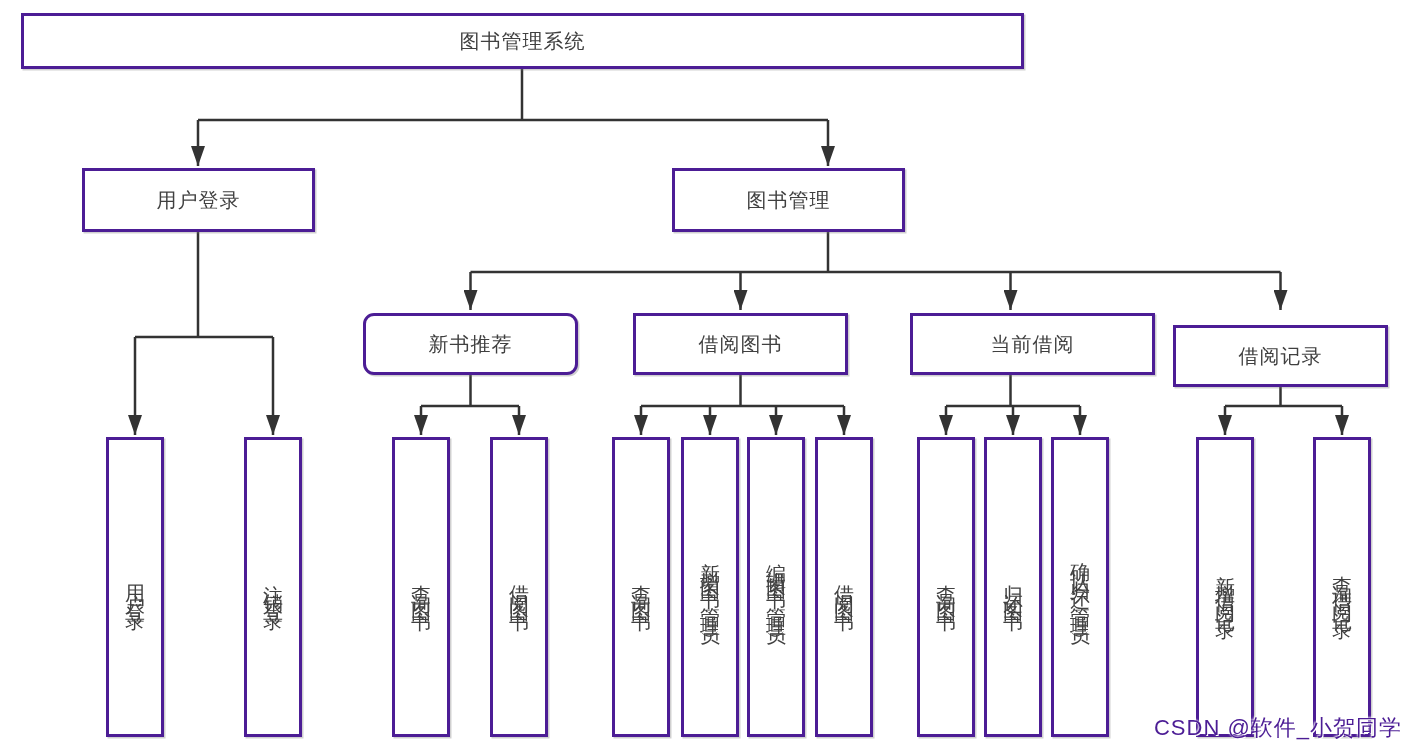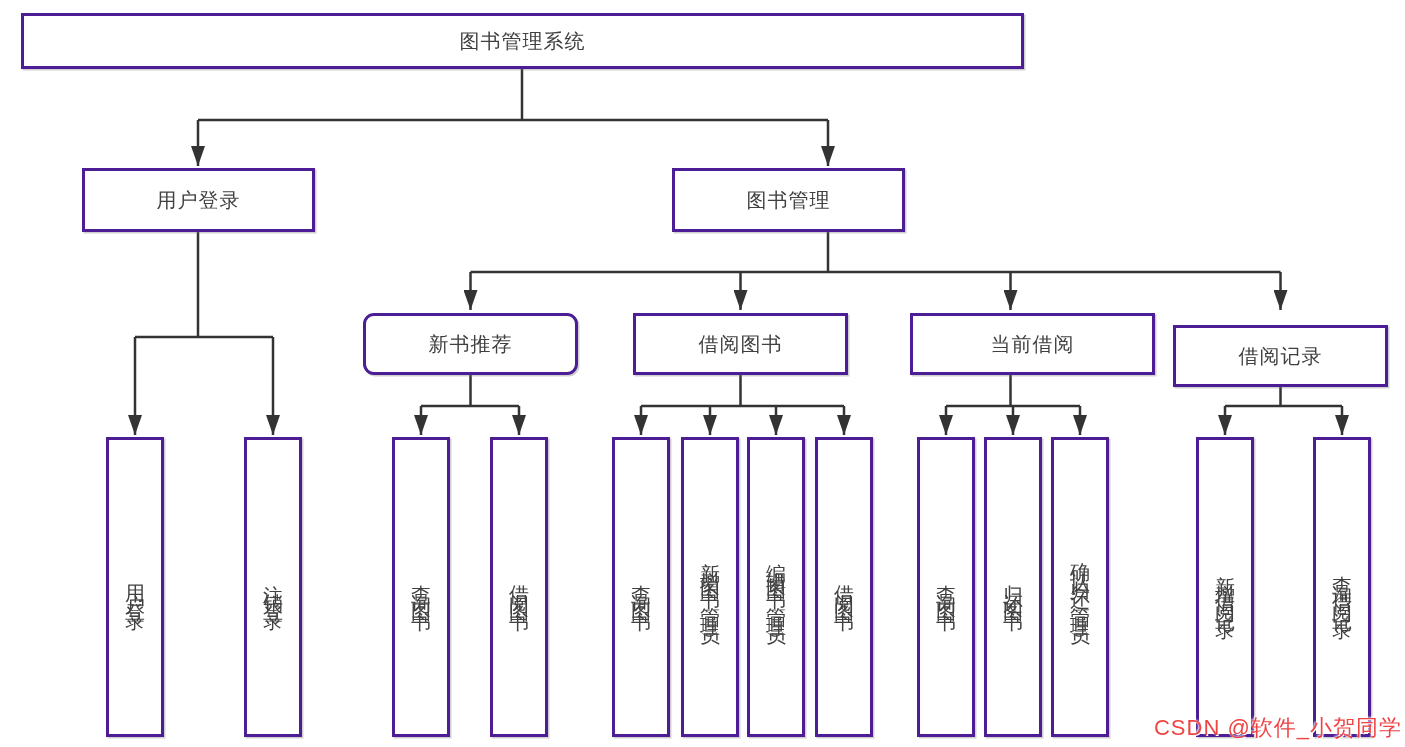--- a/index.html
+++ b/index.html
@@ -27,21 +27,21 @@
     writing-mode:vertical-rl;
     text-orientation:mixed;
     font-size:20px;
     letter-spacing:9px;
     line-height:1.05;
   }
   #watermark{
     position:absolute;
     right:3px;bottom:4px;
     font-size:22px;
-    color:#ef4444;
+    color:#4c1d95;
     letter-spacing:1px;
     z-index:6;
     text-shadow:1px 1px 0 #ffffff, -1px -1px 2px #ffffff;
   }
   .node{z-index:2;}
 </style>
 </head>
 <body>
 
 <div id="stage">

